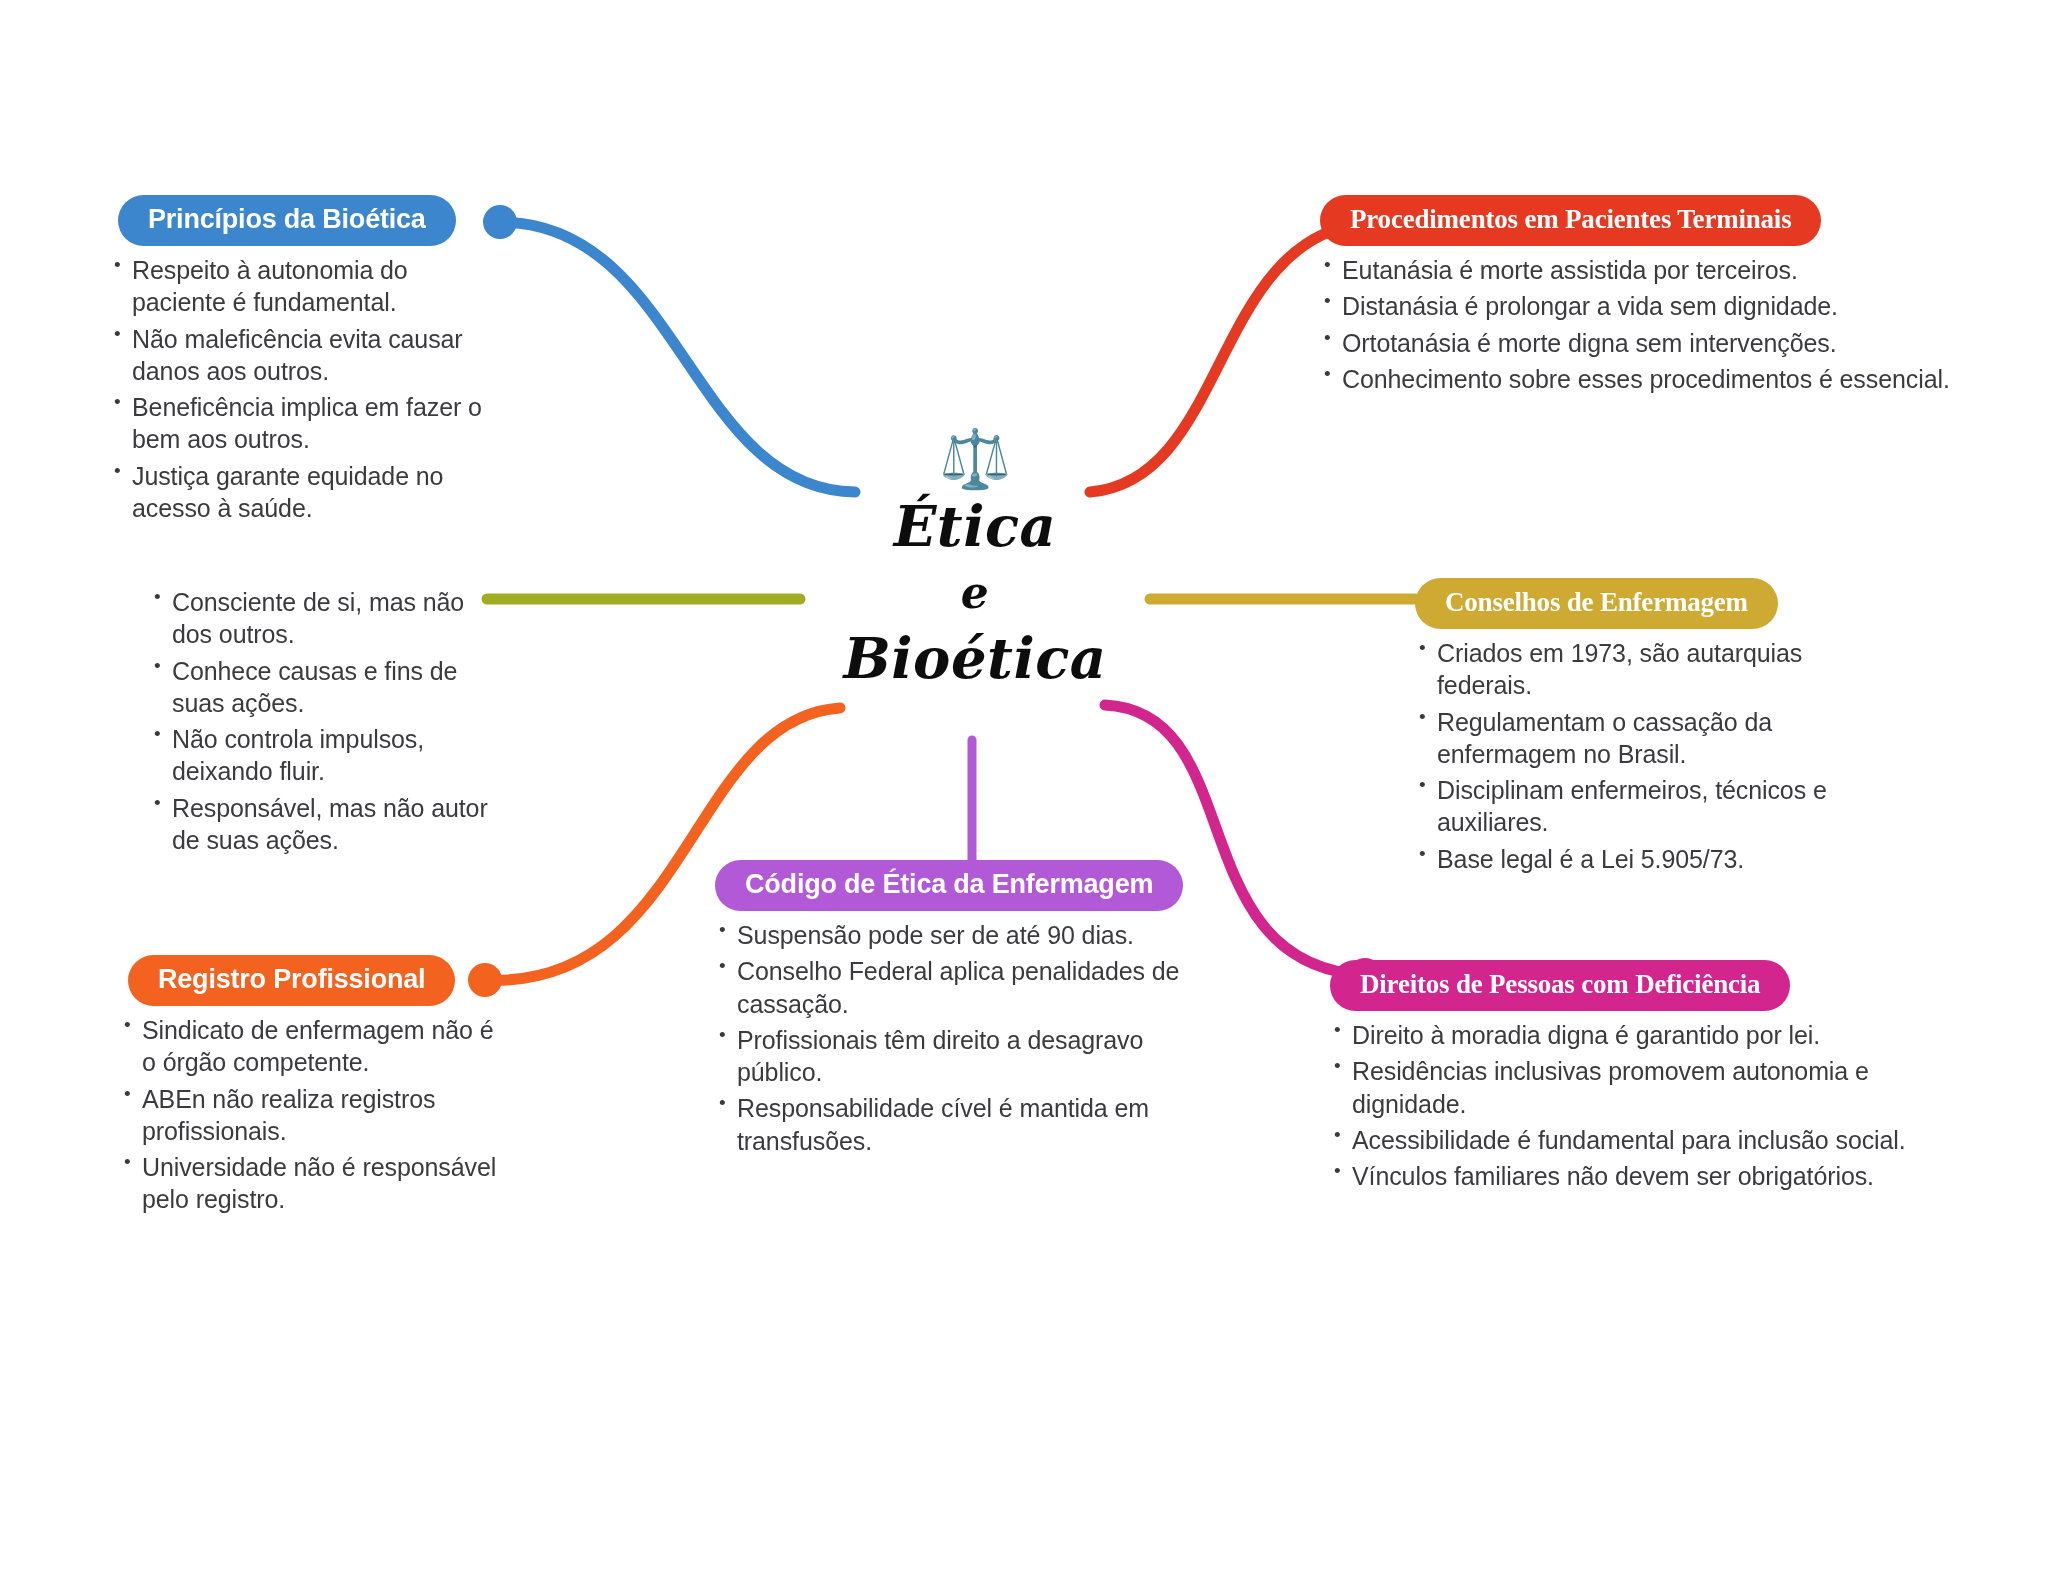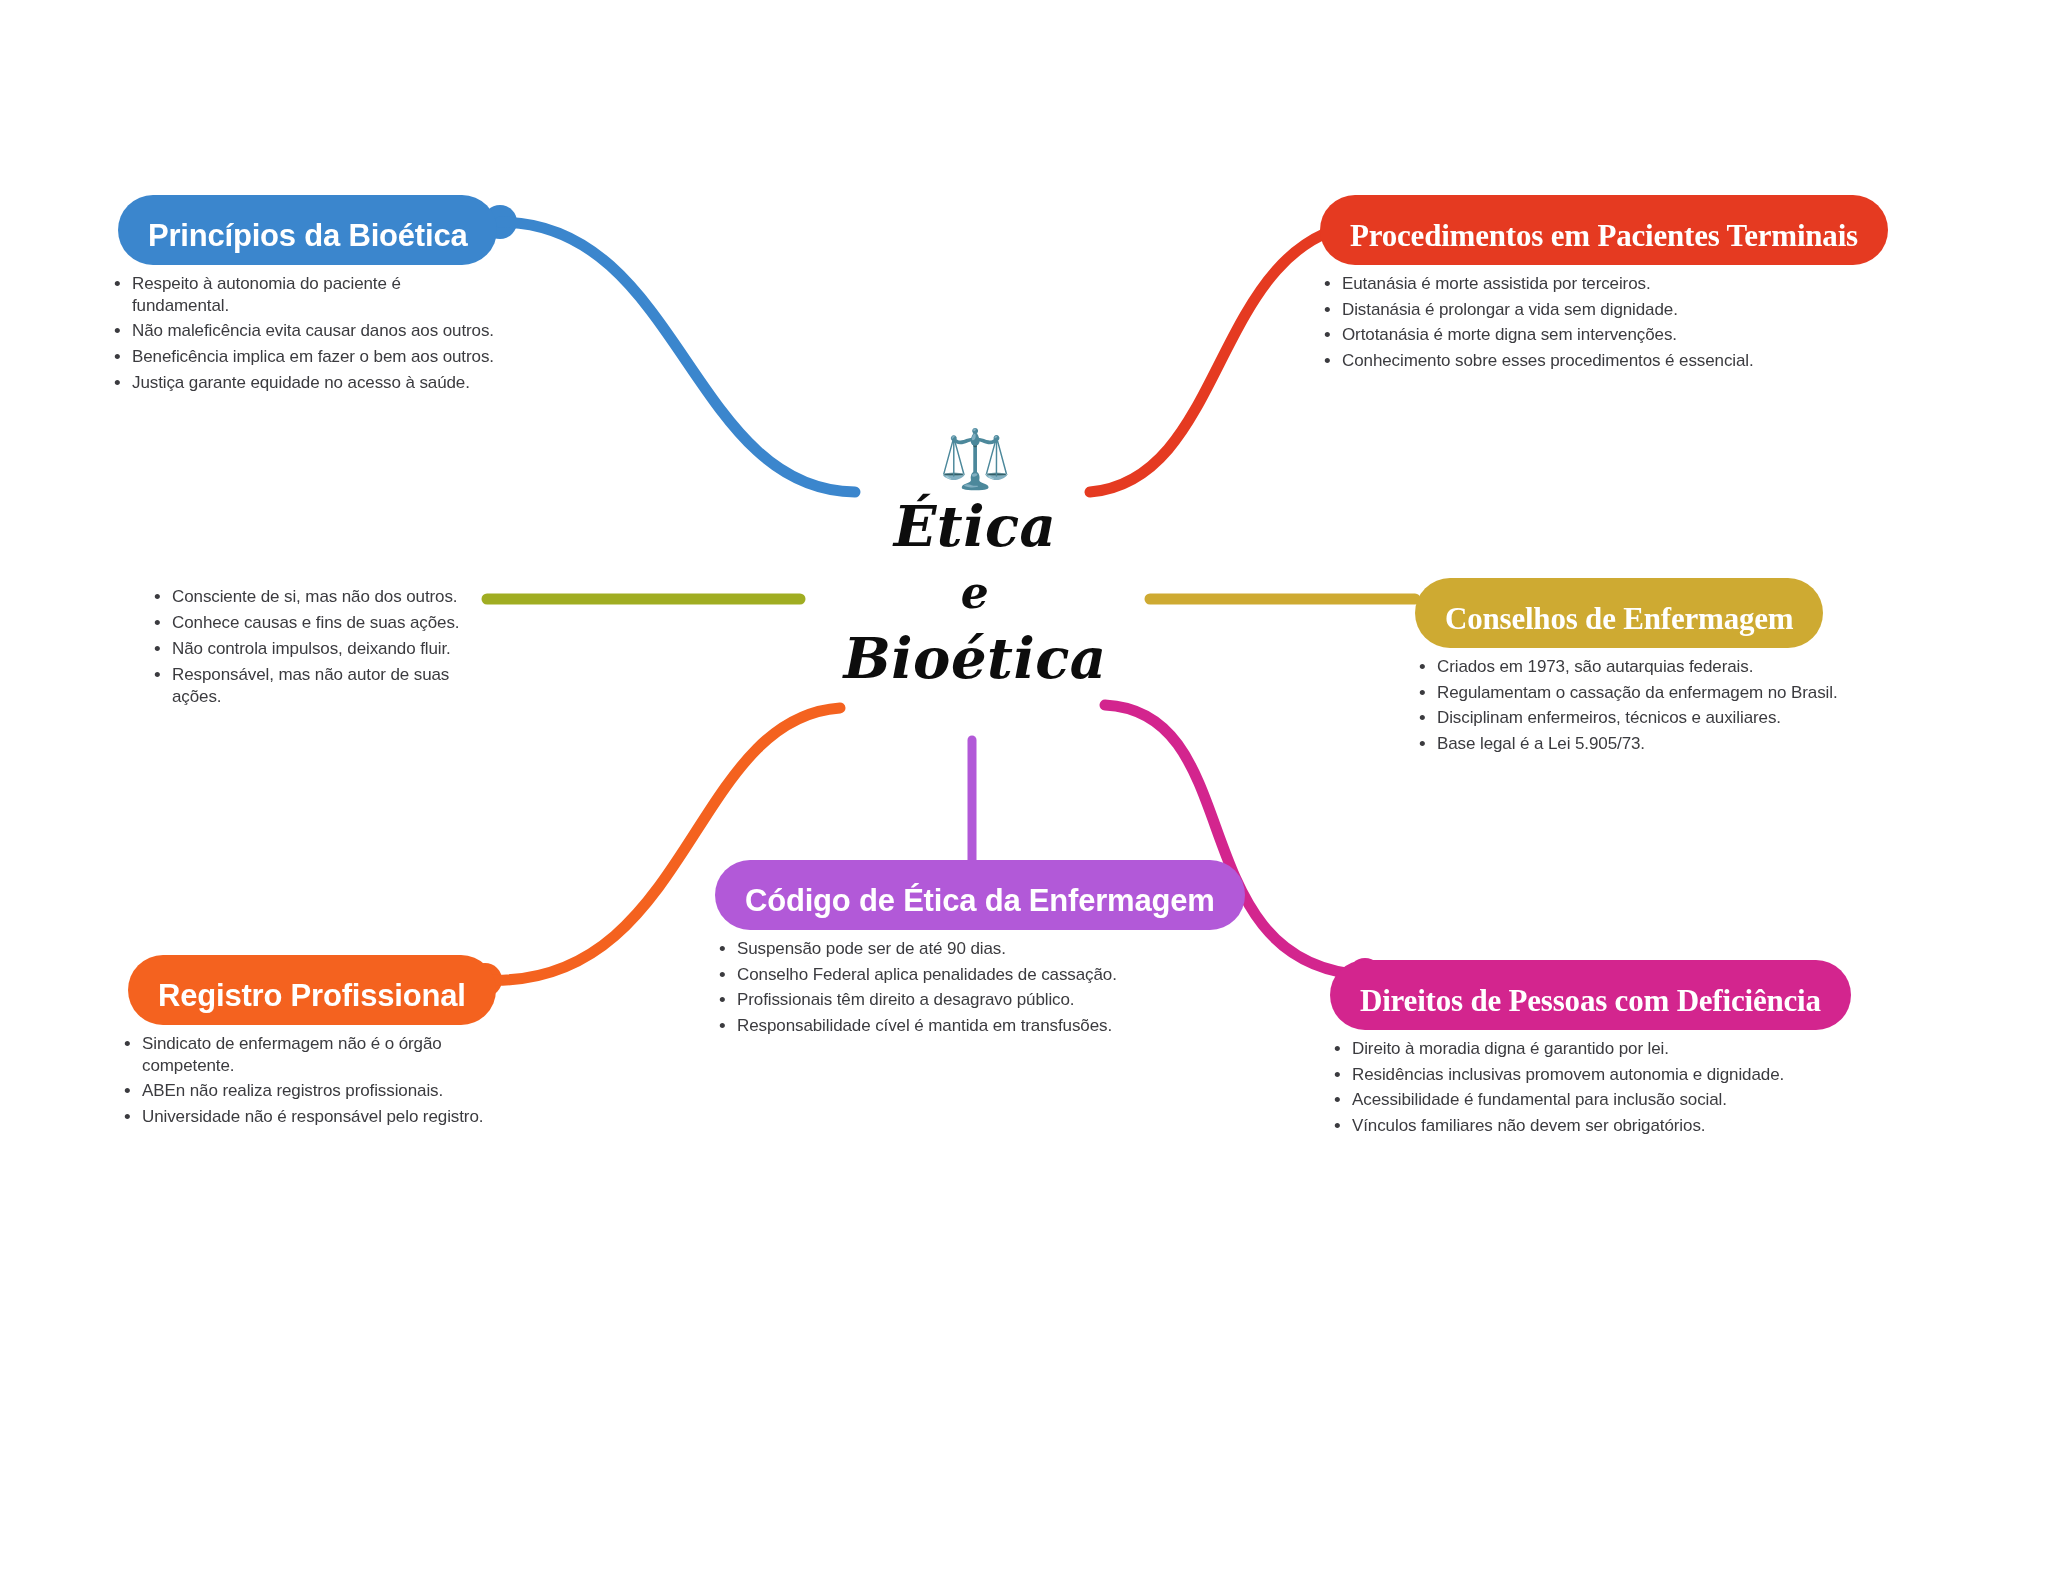--- a/index.html
+++ b/index.html
@@ -12,36 +12,36 @@
   }
   #canvas{position:absolute;inset:0;width:2048px;height:2048px;}
   svg.links{position:absolute;left:0;top:0;width:2048px;height:1569px;pointer-events:none;}
 
   .branch{position:absolute;}
   .pill{
     display:inline-block;
     border-radius:999px;
     color:#ffffff;
     font-weight:bold;
-    font-size:31px;
+    font-size:27px;
     letter-spacing:-0.2px;
-    padding:23px 30px 11px 30px;
+    padding:9px 30px 11px 30px;
     white-space:nowrap;
     line-height:1.15;
   }
   .bullets{
     list-style:none;
     margin:8px 0 0 0;
     padding:0;
   }
   .bullets li{
     position:relative;
     padding-left:22px;
     margin:0 0 4px 0;
-    font-size:17px;
+    font-size:25px;
     line-height:1.29;
     color:#3b3b3f;
     letter-spacing:-0.1px;
   }
   .bullets li:before{
     content:"\2022";
     position:absolute;
     left:4px;
     top:-1px;
     font-size:19px;

